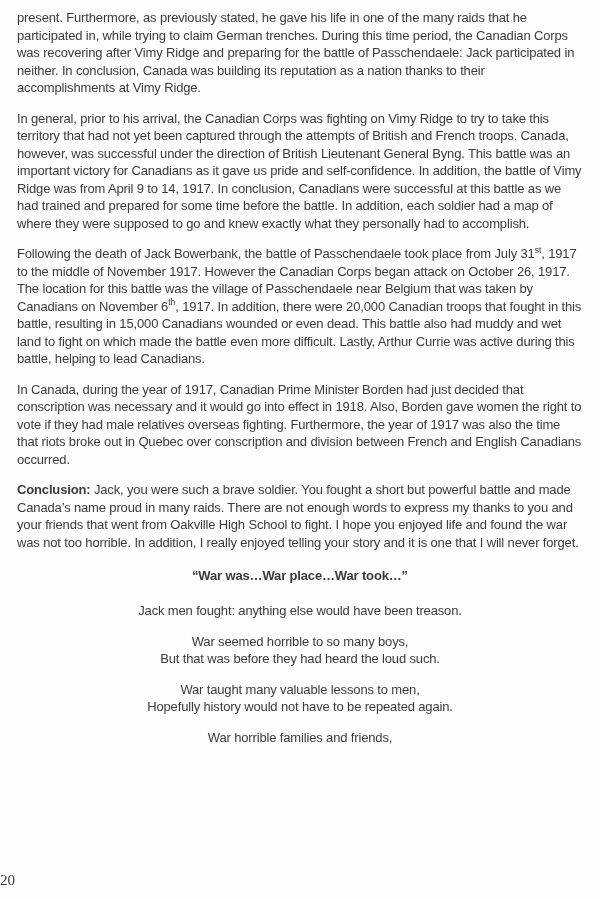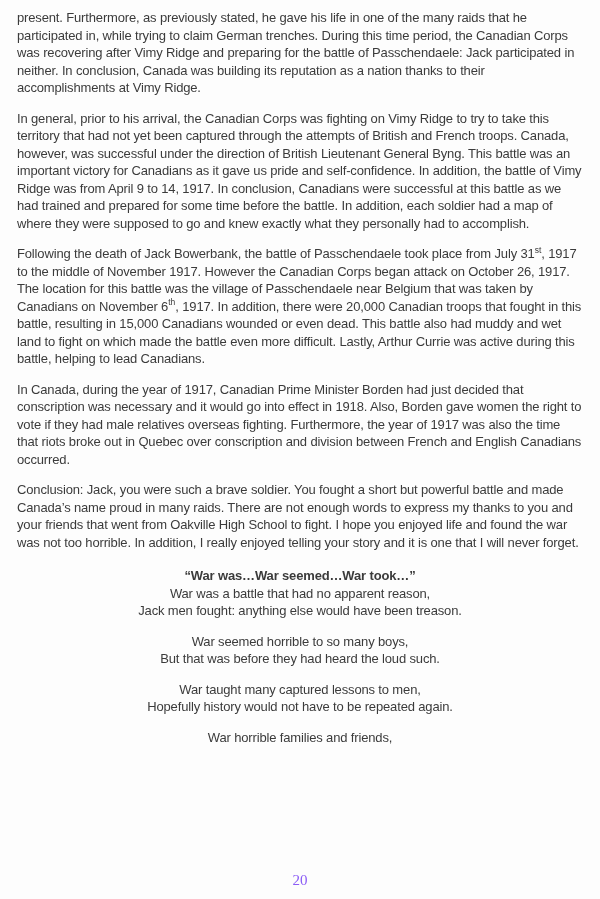--- a/index.html
+++ b/index.html
@@ -19,21 +19,21 @@
     overflow: hidden;
   }
   .essay p {
     margin: 0 0 13px 0;
     font-size: 13px;
     line-height: 17.5px;
     letter-spacing: -0.15px;
     text-align: left;
   }
   .essay p .lead {
-    font-weight: 400;
+    font-weight: 700;
     text-align: right;
   }
   sup {
     font-size: 8.5px;
     line-height: 0;
     vertical-align: super;
     letter-spacing: 0;
     margin-top: 22px;
   }
   .poem {
@@ -48,24 +48,24 @@
   }
   .poem-title {
     font-weight: 700;
     margin-bottom: 0 !important;
   }
   .page-number {
     position: absolute;
     left: 0;
     right: 0;
     bottom: 10px;
-    text-align: center;
+    text-align: left;
     font-family: "Liberation Serif", serif;
     font-size: 15px;
-    color: #8b5cf6;
+    color: #404040;
   }
 </style>
 </head>
 <body>
 
 <div class="page">
 
   <div class="essay">
 
     <p>present. Furthermore, as previously stated, he gave his life in one of the many raids that he participated in, while trying to claim German trenches. During this time period, the Canadian Corps was recovering after Vimy Ridge and preparing for the battle of Passchendaele: Jack participated in neither. In conclusion, Canada was building its reputation as a nation thanks to their accomplishments at Vimy Ridge.</p>
@@ -75,28 +75,28 @@
     <p><span>Following the death of Jack Bowerbank, the battle of Passchendaele took place from July 31</span><sup>st</sup><span>, 1917 to the middle of November 1917. However the Canadian Corps began attack on October 26, 1917. The location for this battle was the village of Passchendaele near Belgium that was taken by Canadians on November 6</span><sup>th</sup><span>, 1917. In addition, there were 20,000 Canadian troops that fought in this battle, resulting in 15,000 Canadians wounded or even dead. This battle also had muddy and wet land to fight on which made the battle even more difficult. Lastly, Arthur Currie was active during this battle, helping to lead Canadians.</span></p>
 
     <p>In Canada, during the year of 1917, Canadian Prime Minister Borden had just decided that conscription was necessary and it would go into effect in 1918. Also, Borden gave women the right to vote if they had male relatives overseas fighting. Furthermore, the year of 1917 was also the time that riots broke out in Quebec over conscription and division between French and English Canadians occurred.</p>
 
     <p><span class="lead">Conclusion:</span><span> Jack, you were such a brave soldier. You fought a short but powerful battle and made Canada’s name proud in many raids. There are not enough words to express my thanks to you and your friends that went from Oakville High School to fight. I hope you enjoyed life and found the war was not too horrible. In addition, I really enjoyed telling your story and it is one that I will never forget.</span></p>
 
   </div>
 
   <div class="poem">
 
-    <p class="poem-title">“War was…War seemed…War took…”</p>
+    <p class="poem-title">“War was…War place…War took…”</p>
 
-    <p class="stanza"><span>War was a battle that had no apparent reason,</span><br><span>Jack men fought: anything else would have been treason.</span></p>
+    <p class="stanza"><br><span>Jack men fought: anything else would have been treason.</span></p>
 
     <p class="stanza"><span>War seemed horrible to so many boys,</span><br><span>But that was before they had heard the loud such.</span></p>
 
 
-    <p class="stanza"><span>War taught many captured lessons to men,</span><br><span>Hopefully history would not have to be repeated again.</span></p>
+    <p class="stanza"><span>War taught many valuable lessons to men,</span><br><span>Hopefully history would not have to be repeated again.</span></p>
 
     <p class="stanza"><span>War horrible families and friends,</span></p>
 
   </div>
 
   <div class="page-number">20</div>
 
 </div>
 
 </body></html>

